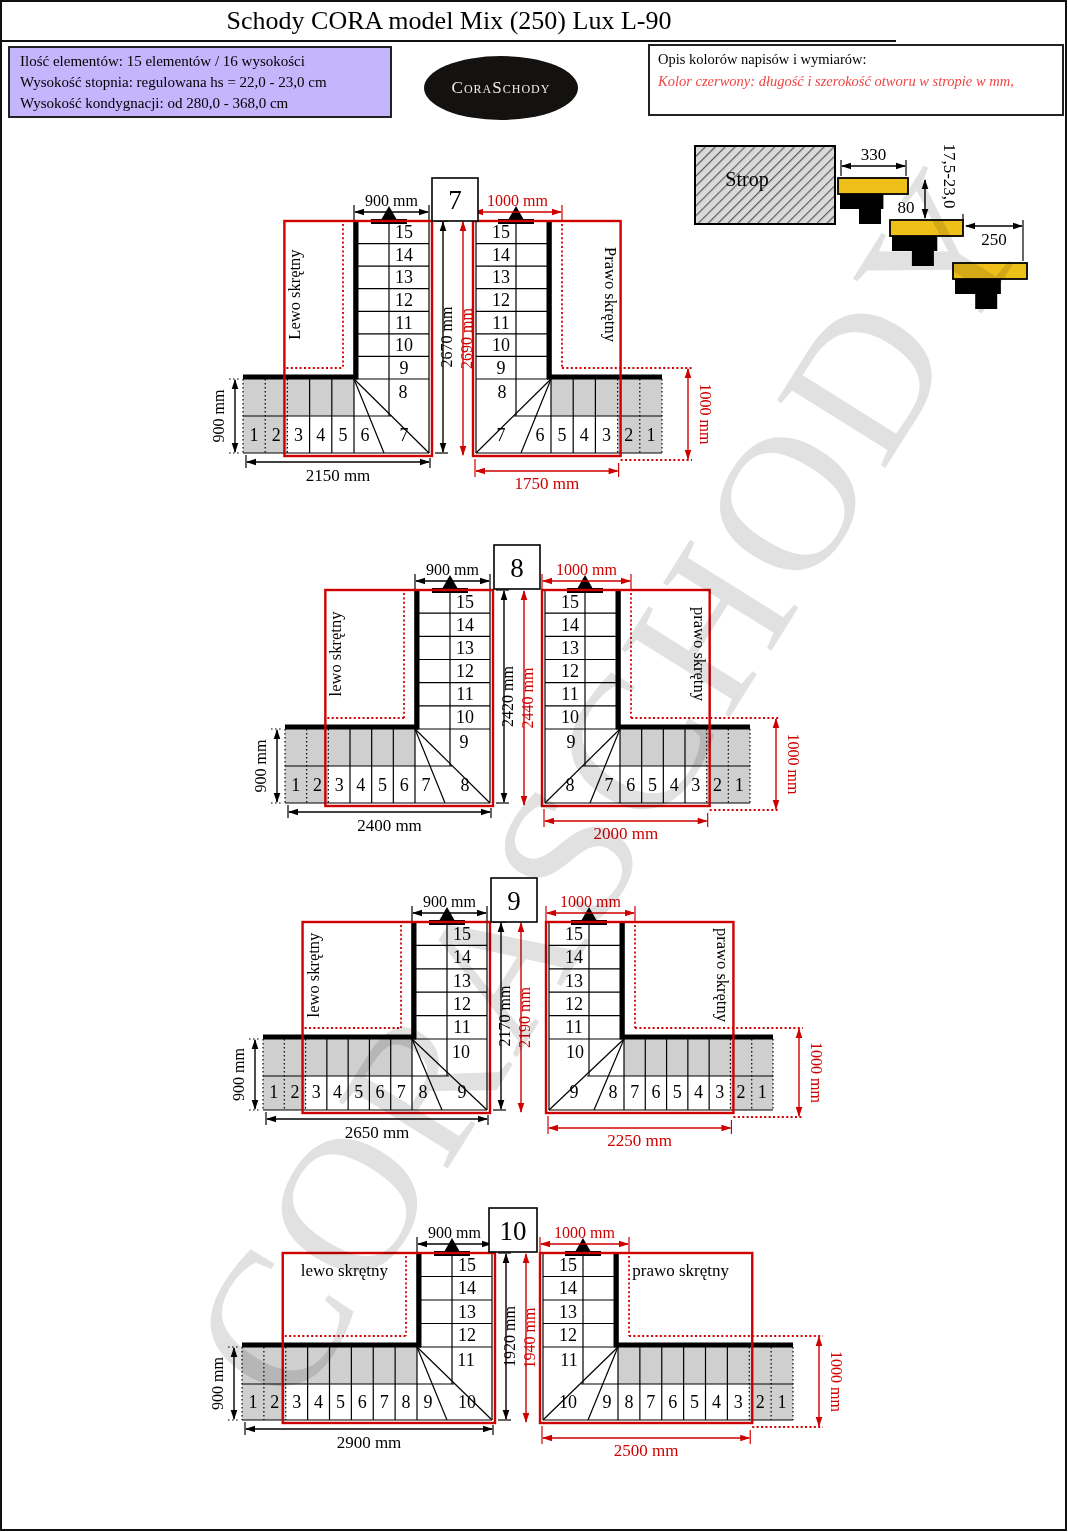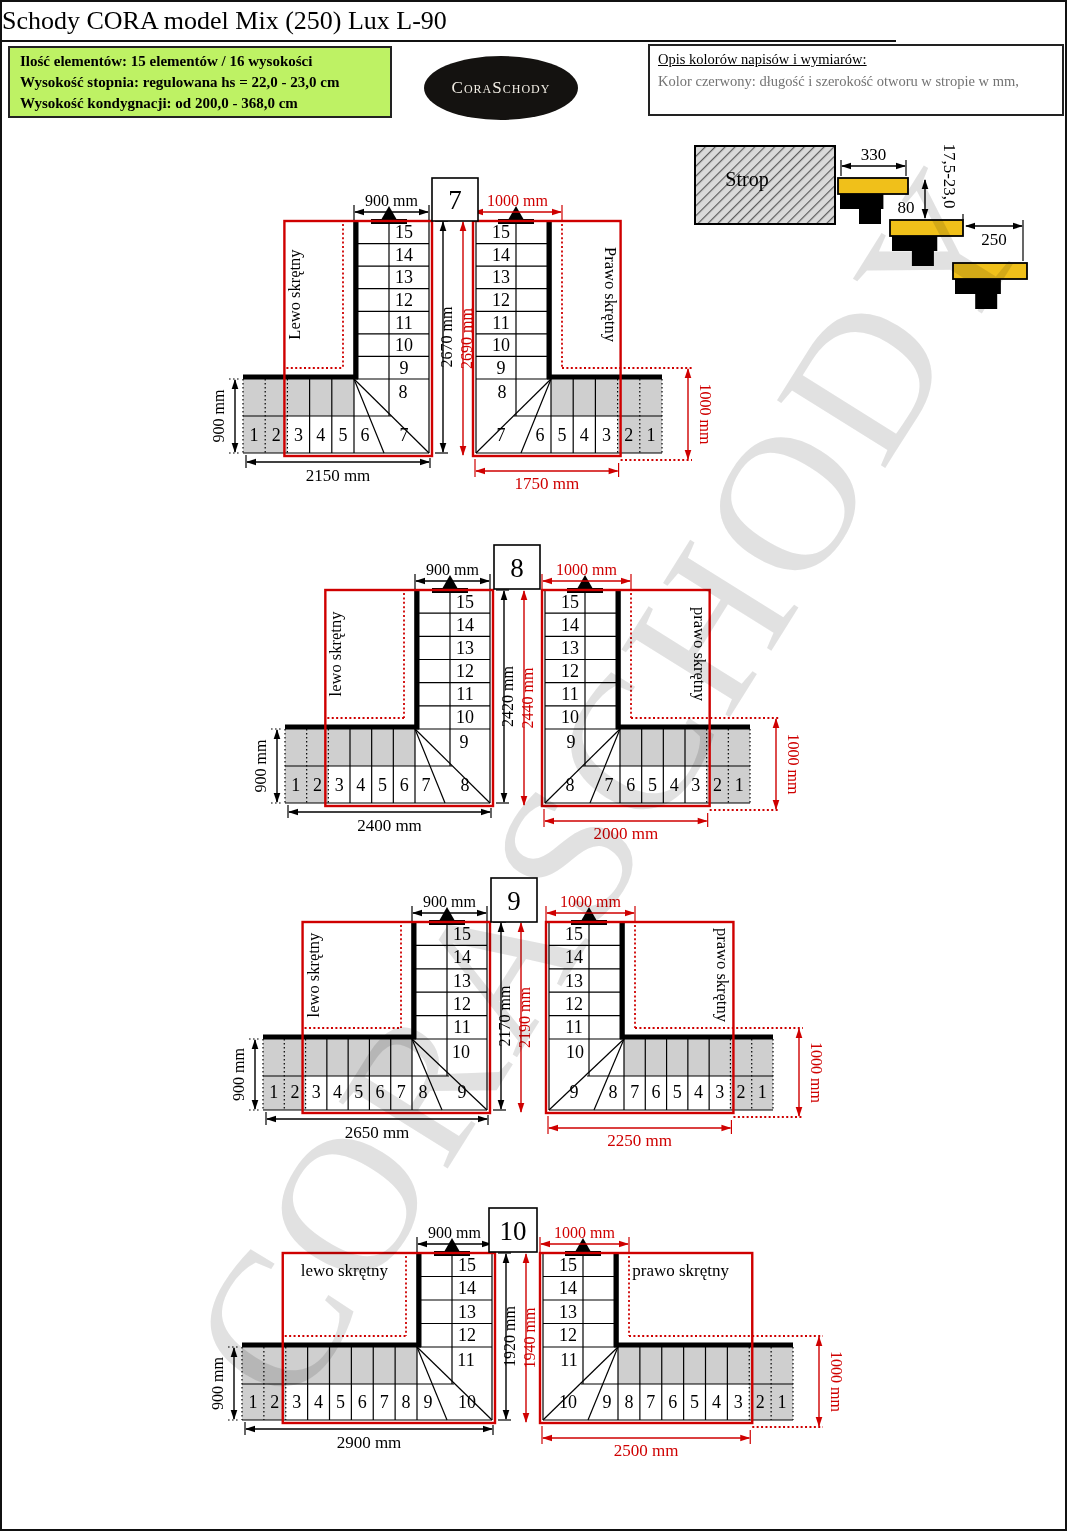--- a/index.html
+++ b/index.html
@@ -1,48 +1,48 @@
 <!DOCTYPE html>
 <html><head>
 <meta charset="utf-8">
 <style>
   html,body{margin:0;padding:0;}
   body{width:1068px;height:1532px;position:relative;background:#fff;
        font-family:"Liberation Serif","DejaVu Serif",serif;overflow:hidden;}
   .frame{position:absolute;left:0;top:0;width:1063px;height:1527px;border:2.5px solid #111;}
   .title-strip{position:absolute;left:2px;top:2px;width:894px;height:38px;border-bottom:2px solid #111;
-       display:flex;align-items:center;justify-content:flex-start;}
+       display:flex;align-items:center;justify-content:center;}
   .title-strip span{font-size:26px;color:#000;}
   .info-box{position:absolute;left:8px;top:46px;width:360px;height:62px;border:2px solid #222;
-       padding:3px 10px;font-size:15px;font-weight:bold;line-height:21px;background:#bef264;}
+       padding:3px 10px;font-size:15px;font-weight:normal;line-height:21px;background:#c4b5fd;}
   .legend-box{position:absolute;left:648px;top:44px;width:396px;height:62px;border:2px solid #222;
        padding:3px 8px;font-size:14.5px;line-height:21.5px;background:#fff;}
-  .legend-heading{text-decoration:underline;}
-  .legend-red{color:#737373;}
+  .legend-heading{}
+  .legend-red{color:#ef4444;font-style:italic;}
   .logo{position:absolute;left:424px;top:56px;width:154px;height:64px;background:#141210;border-radius:50%;
        display:flex;align-items:center;justify-content:center;}
   .logo span{color:#f3efe6;font-size:17px;font-variant:small-caps;letter-spacing:1px;}
   .watermark{position:absolute;left:-260px;top:672px;width:1740px;text-align:center;
        transform:rotate(-58deg);font-size:195px;letter-spacing:6px;color:#c9c9c9;opacity:.55;
        mix-blend-mode:multiply;pointer-events:none;white-space:nowrap;z-index:5;}
   svg text{font-family:"Liberation Serif","DejaVu Serif",serif;}
   #diagram{position:absolute;left:0;top:0;z-index:2;}
 </style>
 </head>
 <body>
 
 <div class="frame"></div>
 <div class="title-strip">
   <span>Schody CORA model Mix (250) Lux L-90</span>
 </div>
 
 <div class="info-box">
   <div>Ilość elementów: 15 elementów / 16 wysokości</div>
   <div>Wysokość stopnia: regulowana  hs = 22,0 - 23,0 cm</div>
-  <div>Wysokość kondygnacji: od 200,0 - 368,0 cm</div>
+  <div>Wysokość kondygnacji: od 280,0 - 368,0 cm</div>
 </div>
 
 <div class="logo">
   <span>CoraSchody</span>
 </div>
 
 <div class="legend-box">
   <div class="legend-heading">Opis kolorów napisów i wymiarów:</div>
   <div class="legend-red">Kolor czerwony: długość i szerokość otworu w stropie w mm,</div>
 </div>

